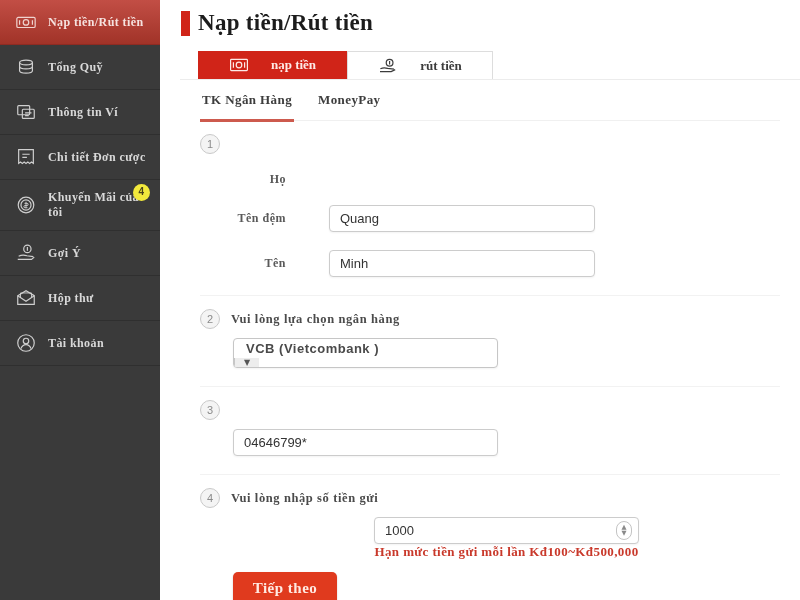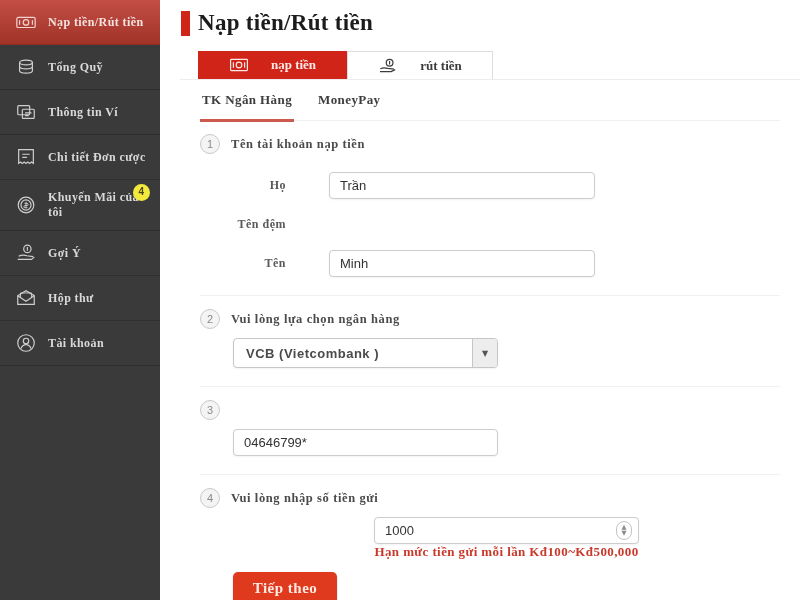--- a/index.html
+++ b/index.html
@@ -111,20 +111,21 @@
   .control-indent { margin-left: 33px; }
 
   .select-box {
     margin-top: 9px;
     width: 265px; height: 30px;
     border: 1px solid #c6c6c6; border-radius: 4px;
     display: flex; align-items: stretch;
     background: #fff; cursor: pointer;
     box-shadow: 0 1px 2px rgba(0,0,0,.05);
     overflow: hidden;
+    flex-direction: column;
   }
   .select-value {
     flex: 1; display: flex; align-items: center;
     padding-left: 12px;
     font-family: "Liberation Sans", sans-serif;
     font-size: 13px; font-weight: bold; color: #4a4a4a; letter-spacing: .5px;
   }
   .select-arrow {
     width: 25px; background: #ededed; border-left: 1px solid #c6c6c6;
     display: flex; align-items: center; justify-content: center;
@@ -283,28 +284,27 @@
   <div class="content">
 
     <div class="subtabs">
       <div class="subtab active">TK Ngân Hàng</div>
       <div class="subtab">MoneyPay</div>
     </div>
 
     <div class="section">
       <div class="step-header">
         <span class="step-circle">1</span>
-        <span class="step-label">Tên tài khoản nạp tiền</span>
       </div>
       <div class="field-row">
         <span class="field-label">Họ</span>
-        <input class="text-input" type="text" value="Trần" style="">
       </div>
       <div class="field-row">
         <span class="field-label">Tên đệm</span>
+        <input class="text-input" type="text" value="Quang" style="">
       </div>
       <div class="field-row">
         <span class="field-label">Tên</span>
         <input class="text-input" type="text" value="Minh" style="">
       </div>
     </div>
 
     <div class="section">
       <div class="step-header">
         <span class="step-circle">2</span>

